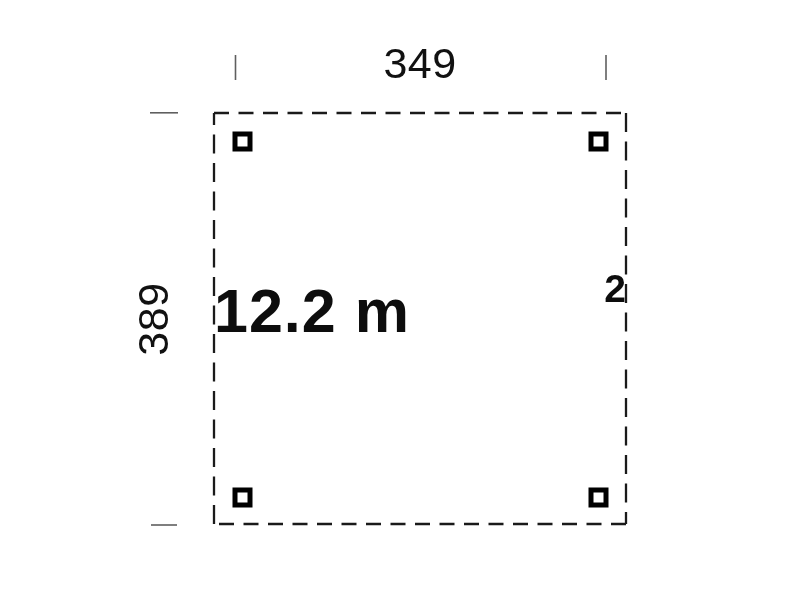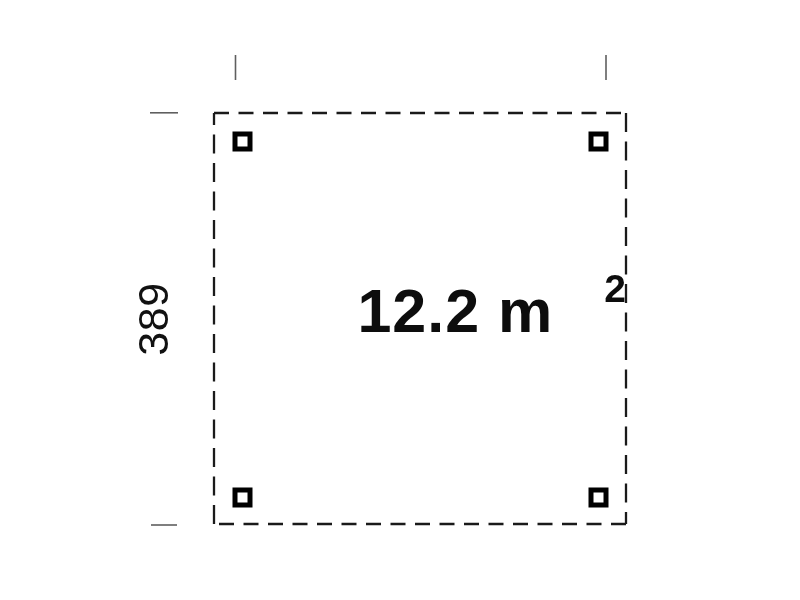--- a/index.html
+++ b/index.html
@@ -39,21 +39,21 @@
     top: 319px;
     transform: translate(-50%, -50%) rotate(-90deg);
     white-space: nowrap;
   }
   .area-label {
     position: absolute;
     left: 214px;
     top: 281px;
     width: 412px;
     display: flex;
-    justify-content: flex-end;
+    justify-content: space-between;
     align-items: flex-start;
     color: #0d0d0d;
     font-weight: 700;
     gap: 48px;
   }
   .area-main {
     font-size: 61px;
     line-height: 1;
     white-space: pre;
     letter-spacing: 1px;
@@ -88,20 +88,21 @@
     </g>
 
     <g stroke-width="1.6">
       <line x1="235.5" y1="55" x2="235.5" y2="80" stroke="#5f5f5f"></line>
       <line x1="606" y1="55" x2="606" y2="80" stroke="#5f5f5f"></line>
       <line x1="150" y1="112.8" x2="178" y2="112.8" stroke="#5f5f5f"></line>
       <line x1="151" y1="525" x2="177" y2="525" stroke="#5f5f5f"></line>
     </g>
   </svg>
 
+  <div class="dim-label dim-label-width">349</div>
 
   <div class="dim-label dim-label-height">389</div>
 
   <div class="area-label">
     <span class="area-main">12.2 m</span>
     <span class="area-exp">2</span>
   </div>
 
 </div>
 

